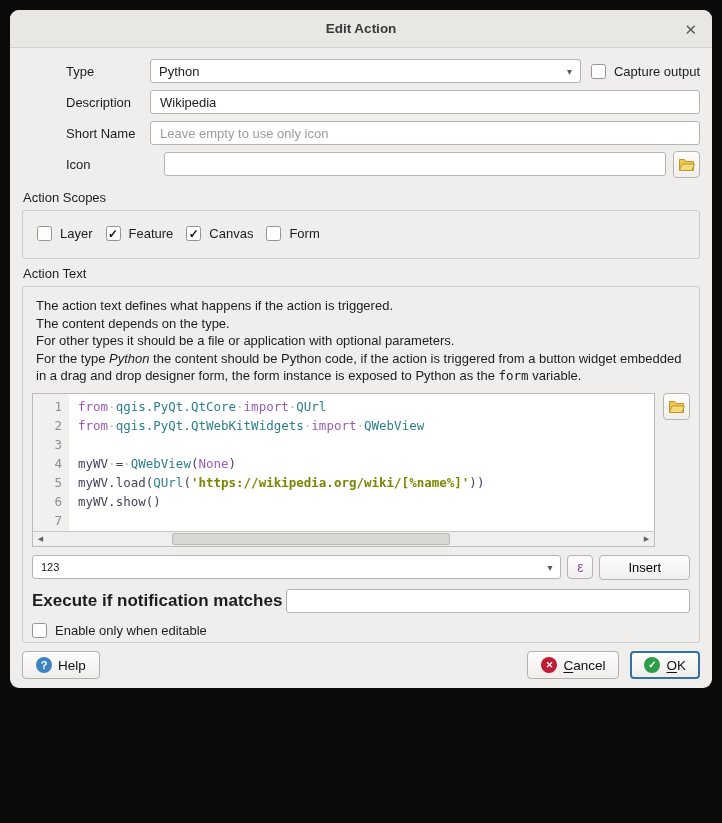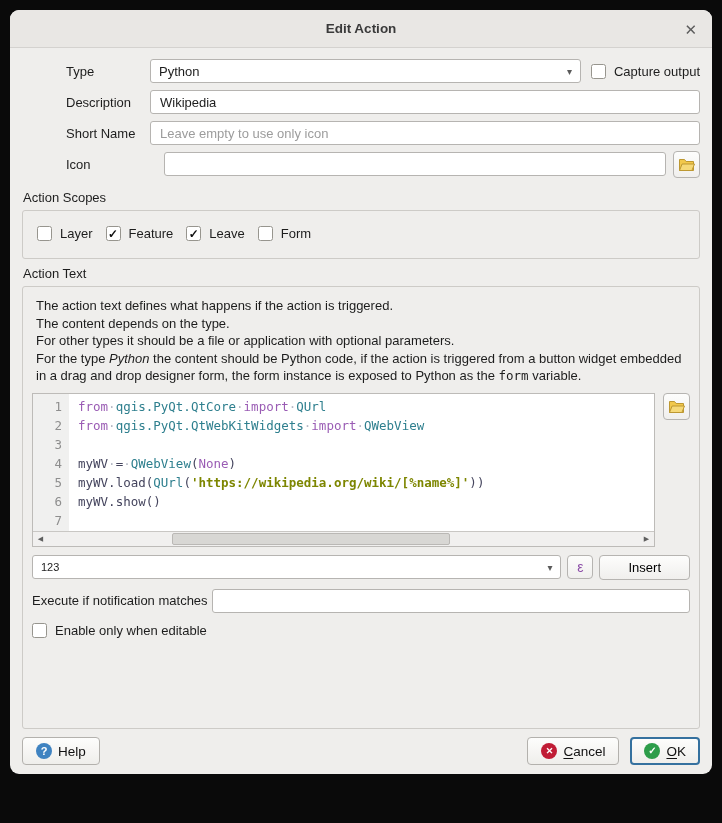--- a/index.html
+++ b/index.html
@@ -7,21 +7,21 @@
     --input_border:#b6b4b1; --group_border:#cdcbc7;
     --kw_purple:#9a5cb4; --class_teal:#2e7f8e; --code_default:#45455e;
     --string_olive:#7d8600; --ws_dot:#b4b8c4; --epsilon_purple:#8d4fa8;
     --help_blue:#3f83c1; --cancel_red:#c01c35; --ok_green:#2d9d4a;
     --folder_yellow:#f2c84b; --folder_edge:#bd9832; --focus_blue:#35719f;
   }
   *{box-sizing:border-box;}
   html,body{margin:0;padding:0;}
   body{width:722px;height:823px;background:var(--frame);overflow:hidden;
        font-family:"Liberation Sans",sans-serif;color:#1d1d1d;}
-  .dialog{position:absolute;left:10px;top:10px;width:702px;height:764px;
+  .dialog{position:absolute;left:10px;top:10px;width:702px;height:678px;
           background:var(--dialog_bg);border-radius:9px;display:flex;flex-direction:column;overflow:hidden;}
   .titlebar{flex:0 0 38px;background:var(--titlebar_bg);border-bottom:1px solid #d4d2cf;
             display:flex;align-items:center;justify-content:center;position:relative;}
   .title{font-weight:bold;font-size:13.5px;color:#3a3a3a;}
   .close{position:absolute;right:15px;top:50%;transform:translateY(-50%);
          color:#5c5c5c;font-size:15px;line-height:1;cursor:default;}
   .content{flex:1;padding:11px 12px 9px;display:flex;flex-direction:column;overflow:hidden;}
 
   .frow{display:flex;align-items:center;height:24px;margin-bottom:7px;flex:0 0 auto;margin-left:44px;}
   .flabel{flex:0 0 84px;font-size:13px;}
@@ -71,21 +71,21 @@
 
   .exprrow{display:flex;gap:6px;margin-top:8px;height:25px;align-items:center;flex:0 0 auto;}
   .exprcombo{height:24px;font-size:11px;}
   .epsbtn{width:26px;height:24px;border:1px solid var(--input_border);border-radius:4px;
           background:linear-gradient(#fdfdfc,#f0efed);color:var(--epsilon_purple);
           font-size:14px;display:inline-flex;align-items:center;justify-content:center;padding:0;flex:0 0 26px;}
   .insertbtn{min-width:80px;height:25px;border:1px solid var(--input_border);border-radius:4px;
              background:linear-gradient(#fdfdfc,#f0efed);font-size:13px;font-family:inherit;
              display:inline-flex;align-items:center;justify-content:center;flex:0 0 auto;padding:0 28px;}
   .notifrow{display:flex;align-items:center;margin-top:9px;height:24px;flex:0 0 auto;}
-  .notiflabel{font-size:13px;margin-right:4px;flex:0 0 auto;}
+  .notiflabel{font-size:17px;margin-right:4px;flex:0 0 auto;font-weight:bold;}
   .enablerow{display:flex;align-items:center;margin-top:10px;flex:0 0 auto;}
 
   .footer{flex:0 0 auto;margin-top:auto;padding-top:8px;display:flex;align-items:center;}
   .btn{height:28px;border:1px solid #b3b1ad;border-radius:4px;
        background:linear-gradient(#fdfdfc,#efeeeb);font-size:13.5px;color:#111;font-family:inherit;
        display:inline-flex;align-items:center;justify-content:center;padding:0 13px;gap:6px;}
   .btn.default{border:2px solid var(--focus_blue);padding:0 12px;}
   .spacer{flex:1;}
   .gapbtn{margin-left:11px;}
   .icn{width:16px;height:16px;border-radius:50%;display:inline-flex;align-items:center;justify-content:center;
@@ -145,21 +145,21 @@
         <div class="cbrow">
           <span class="cb"></span>
           <span class="cbl">Layer</span>
         </div>
         <div class="cbrow">
           <span class="cb">✓</span>
           <span class="cbl">Feature</span>
         </div>
         <div class="cbrow">
           <span class="cb">✓</span>
-          <span class="cbl">Leave</span>
+          <span class="cbl">Canvas</span>
         </div>
         <div class="cbrow">
           <span class="cb"></span>
           <span class="cbl">Form</span>
         </div>
       </div>
 
     <div class="grouplabel">Action Text</div>
     <div class="groupbox atextbox">
 

